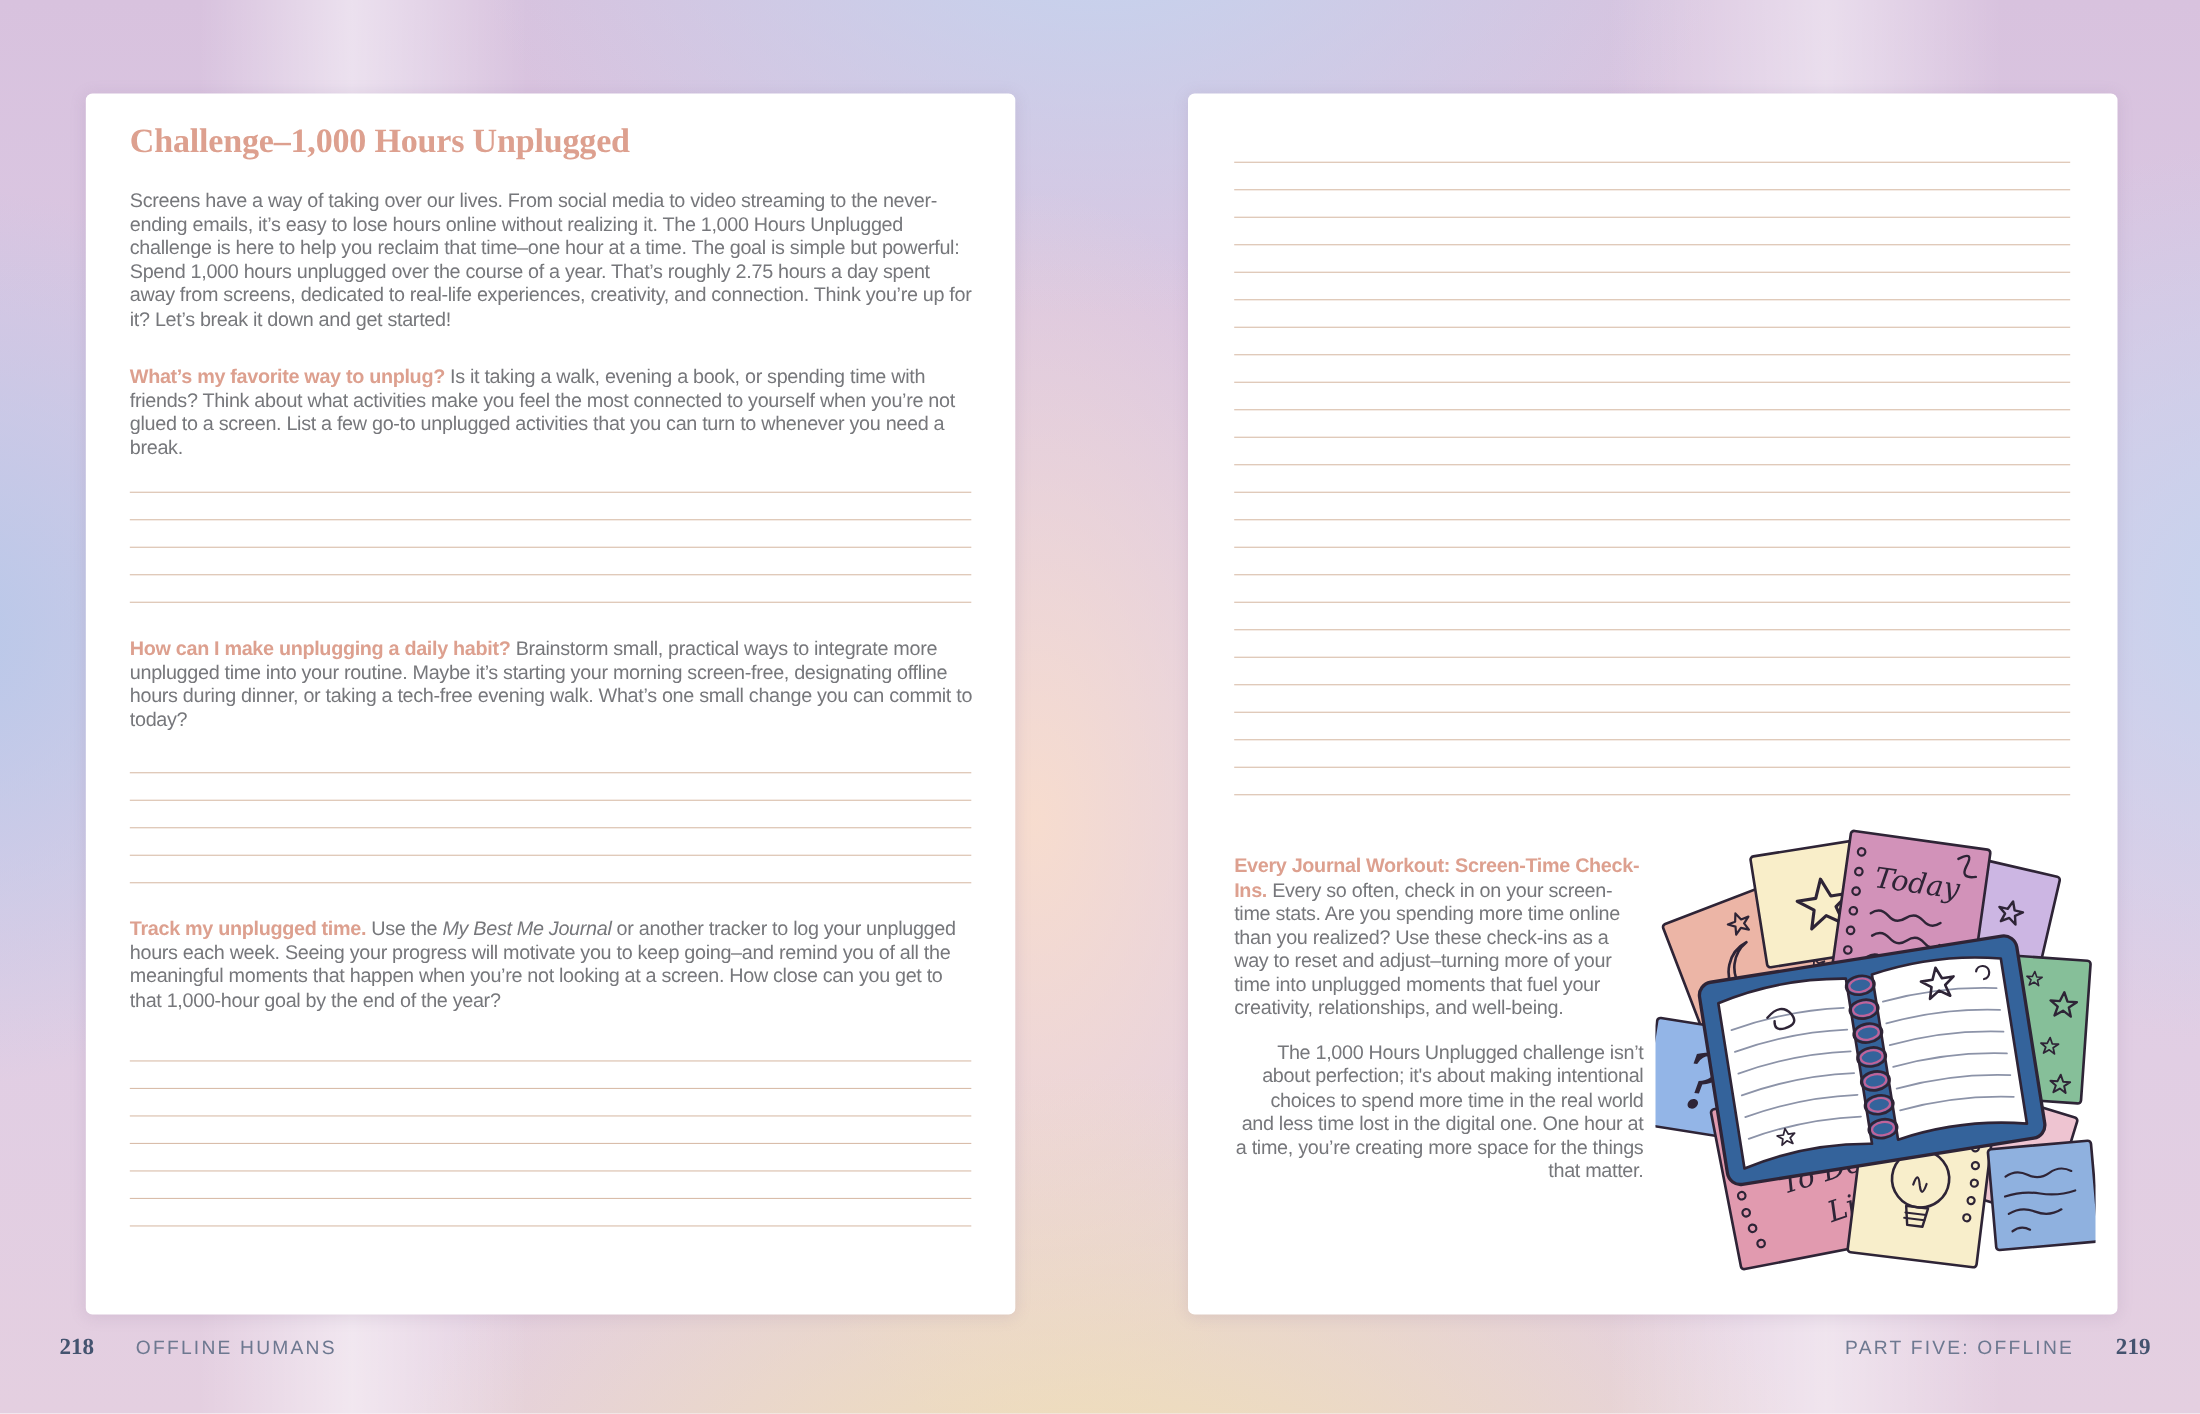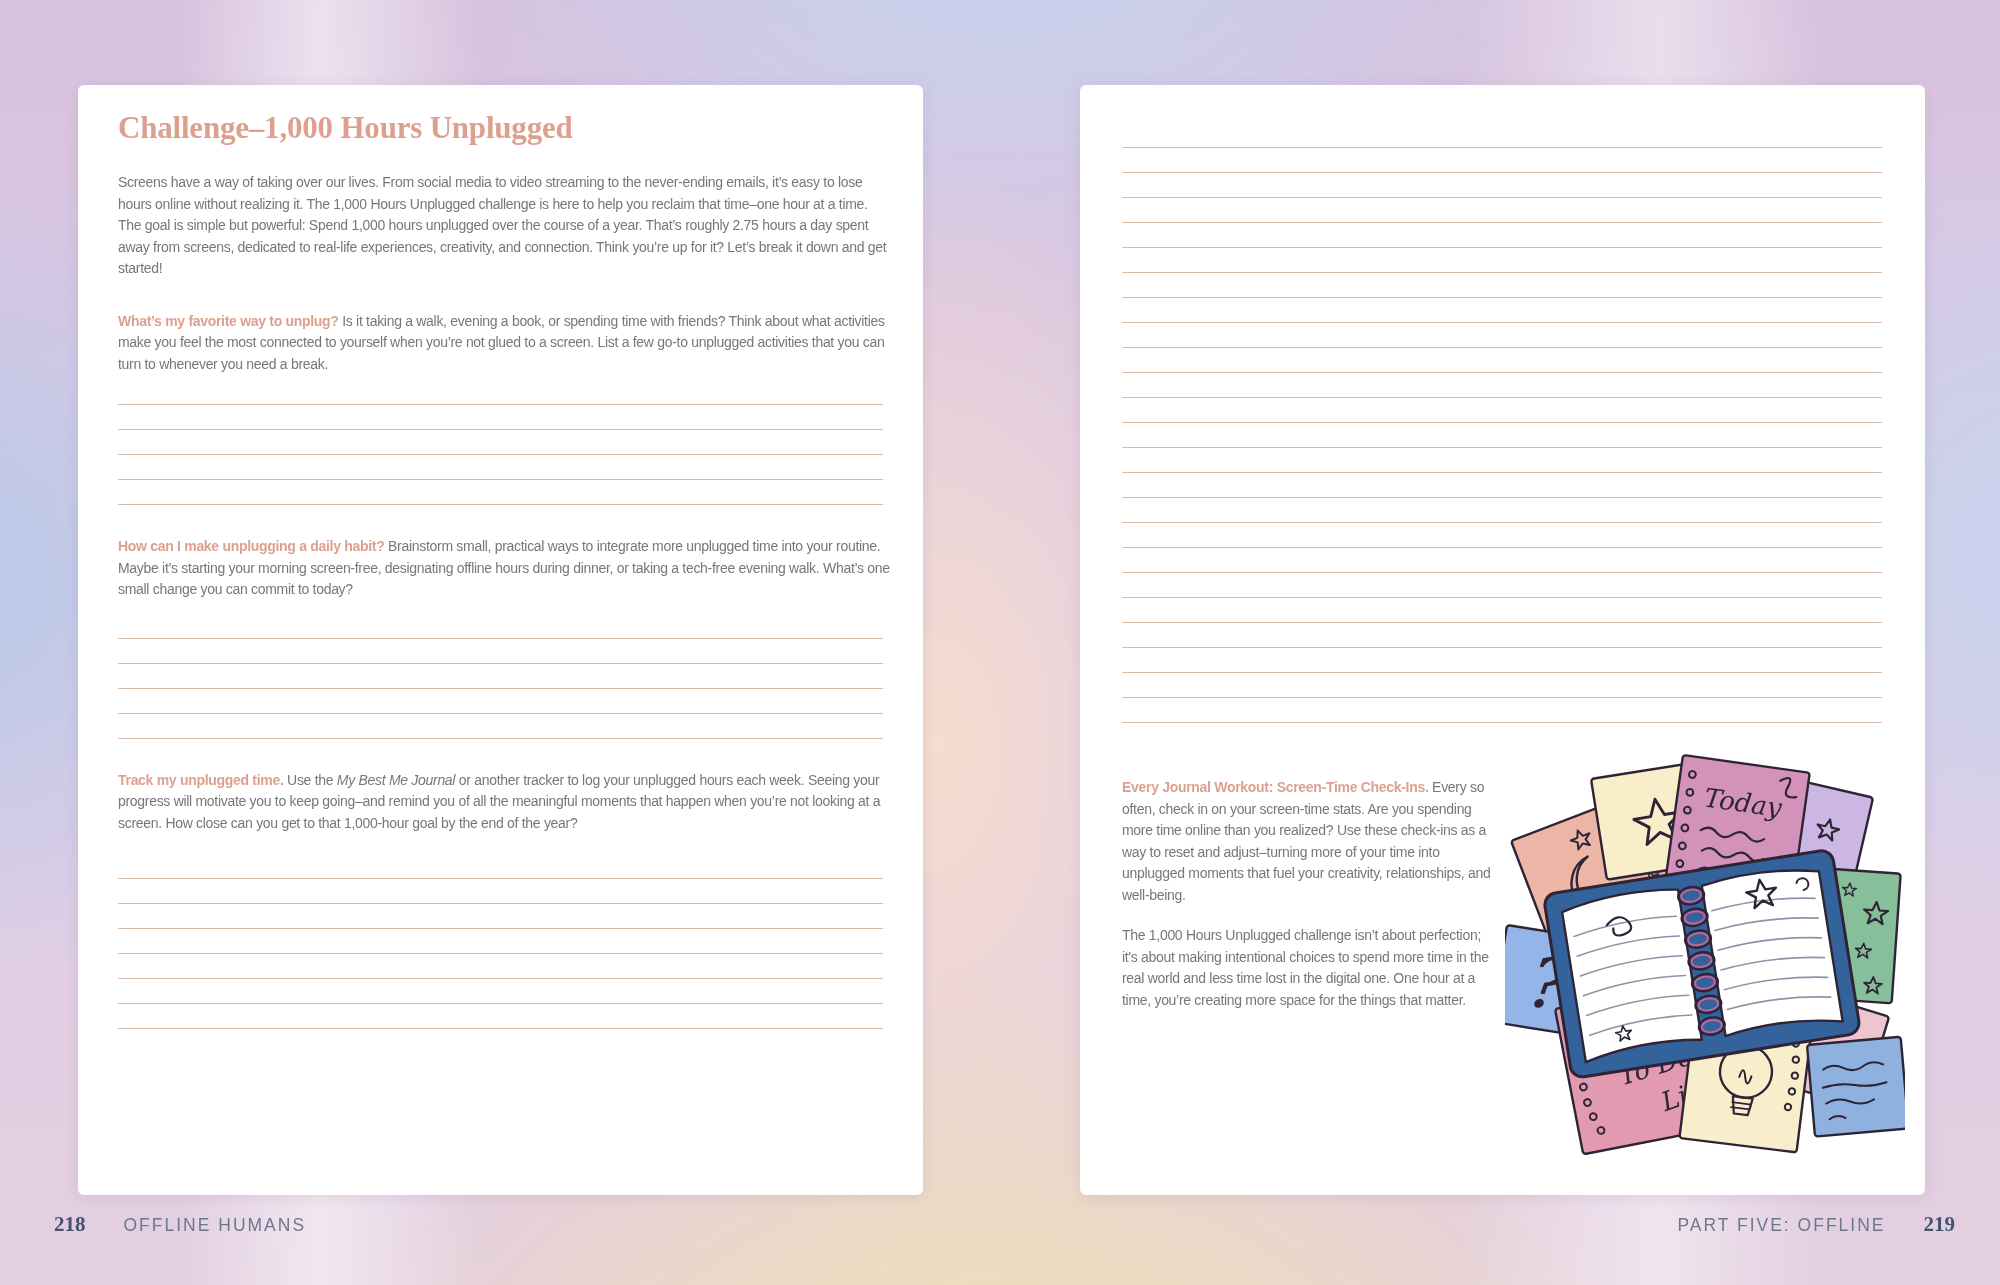--- a/index.html
+++ b/index.html
@@ -28,35 +28,35 @@
     position:absolute;top:85px;width:845px;height:1110px;background:#fff;
     border-radius:6px;box-shadow:0 2px 14px rgba(140,110,150,.18);overflow:hidden;
   }
   .page-left{left:78px;padding:0 37px 0 40px;}
   .page-right{left:1080px;padding:0 42px;}
   h1.title{
     margin:24px 0 0;font-family:"Liberation Serif",serif;font-weight:700;
     font-size:31px;line-height:1.2;color:var(--accent-salmon);letter-spacing:-.2px;
   }
   .copy{
-    font-size:14px;line-height:21.5px;color:var(--body-text);letter-spacing:-.3px;
+    font-size:18px;line-height:21.5px;color:var(--body-text);letter-spacing:-.3px;
   }
   .intro{margin-top:26px;width:772px;}
   .section{margin-top:31px;width:772px;}
   .lead{color:var(--accent-salmon);font-weight:700;text-align:right;}
   .ruled{width:765px;}
   .ruled .rule{height:25px;border-bottom:1.5px solid var(--rule-line);}
   #ruled-1{margin-top:5px;}
   #section-2{}
   #ruled-2{margin-top:13px;}
   #section-3{margin-top:31px;}
   #ruled-3{margin-top:20px;}
   .ruled-right{margin-top:38px;width:760px;}
   .bonus-text{margin-top:54px;width:372px;}
-  .bonus-p2{margin-top:19px;width:372px;}
+  .bonus-p2{margin-top:19px;width:372px;text-align:right;}
   .illustration{position:absolute;left:425px;top:668px;width:400px;height:420px;}
   .footer{position:absolute;top:1212px;font-size:17.5px;}
   .footer-left{left:54px;}
   .footer-right{right:45px;}
   .page-num{font-family:"Liberation Serif",serif;font-weight:700;font-size:21px;color:var(--footer-number);}
   .footer-label{color:var(--footer-label);letter-spacing:2px;}
   .footer-left .footer-label{margin-left:38px;}
   .footer-right .page-num{margin-left:38px;}
 </style>
 </head>

